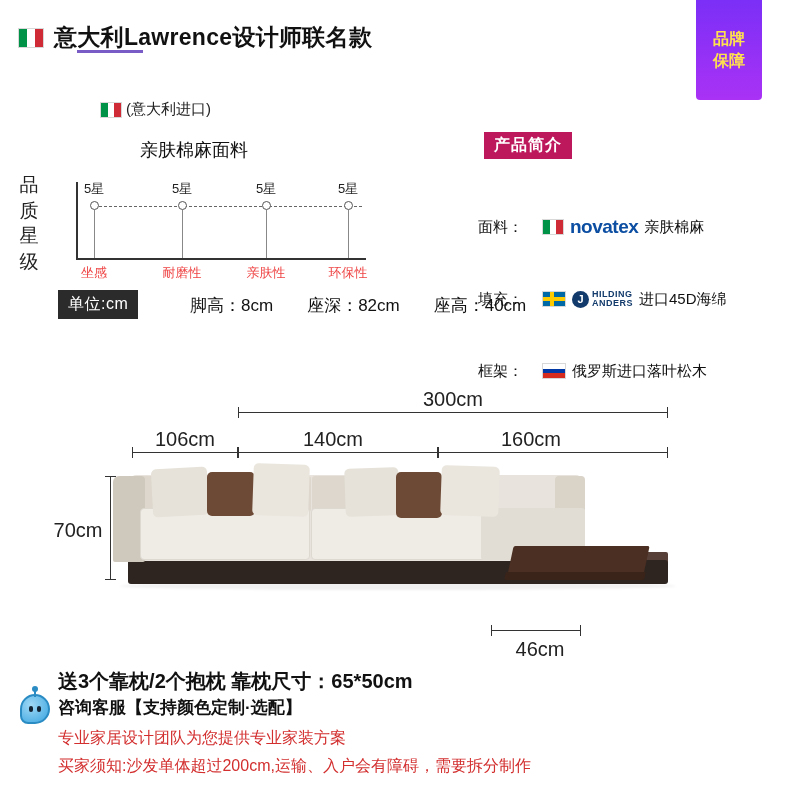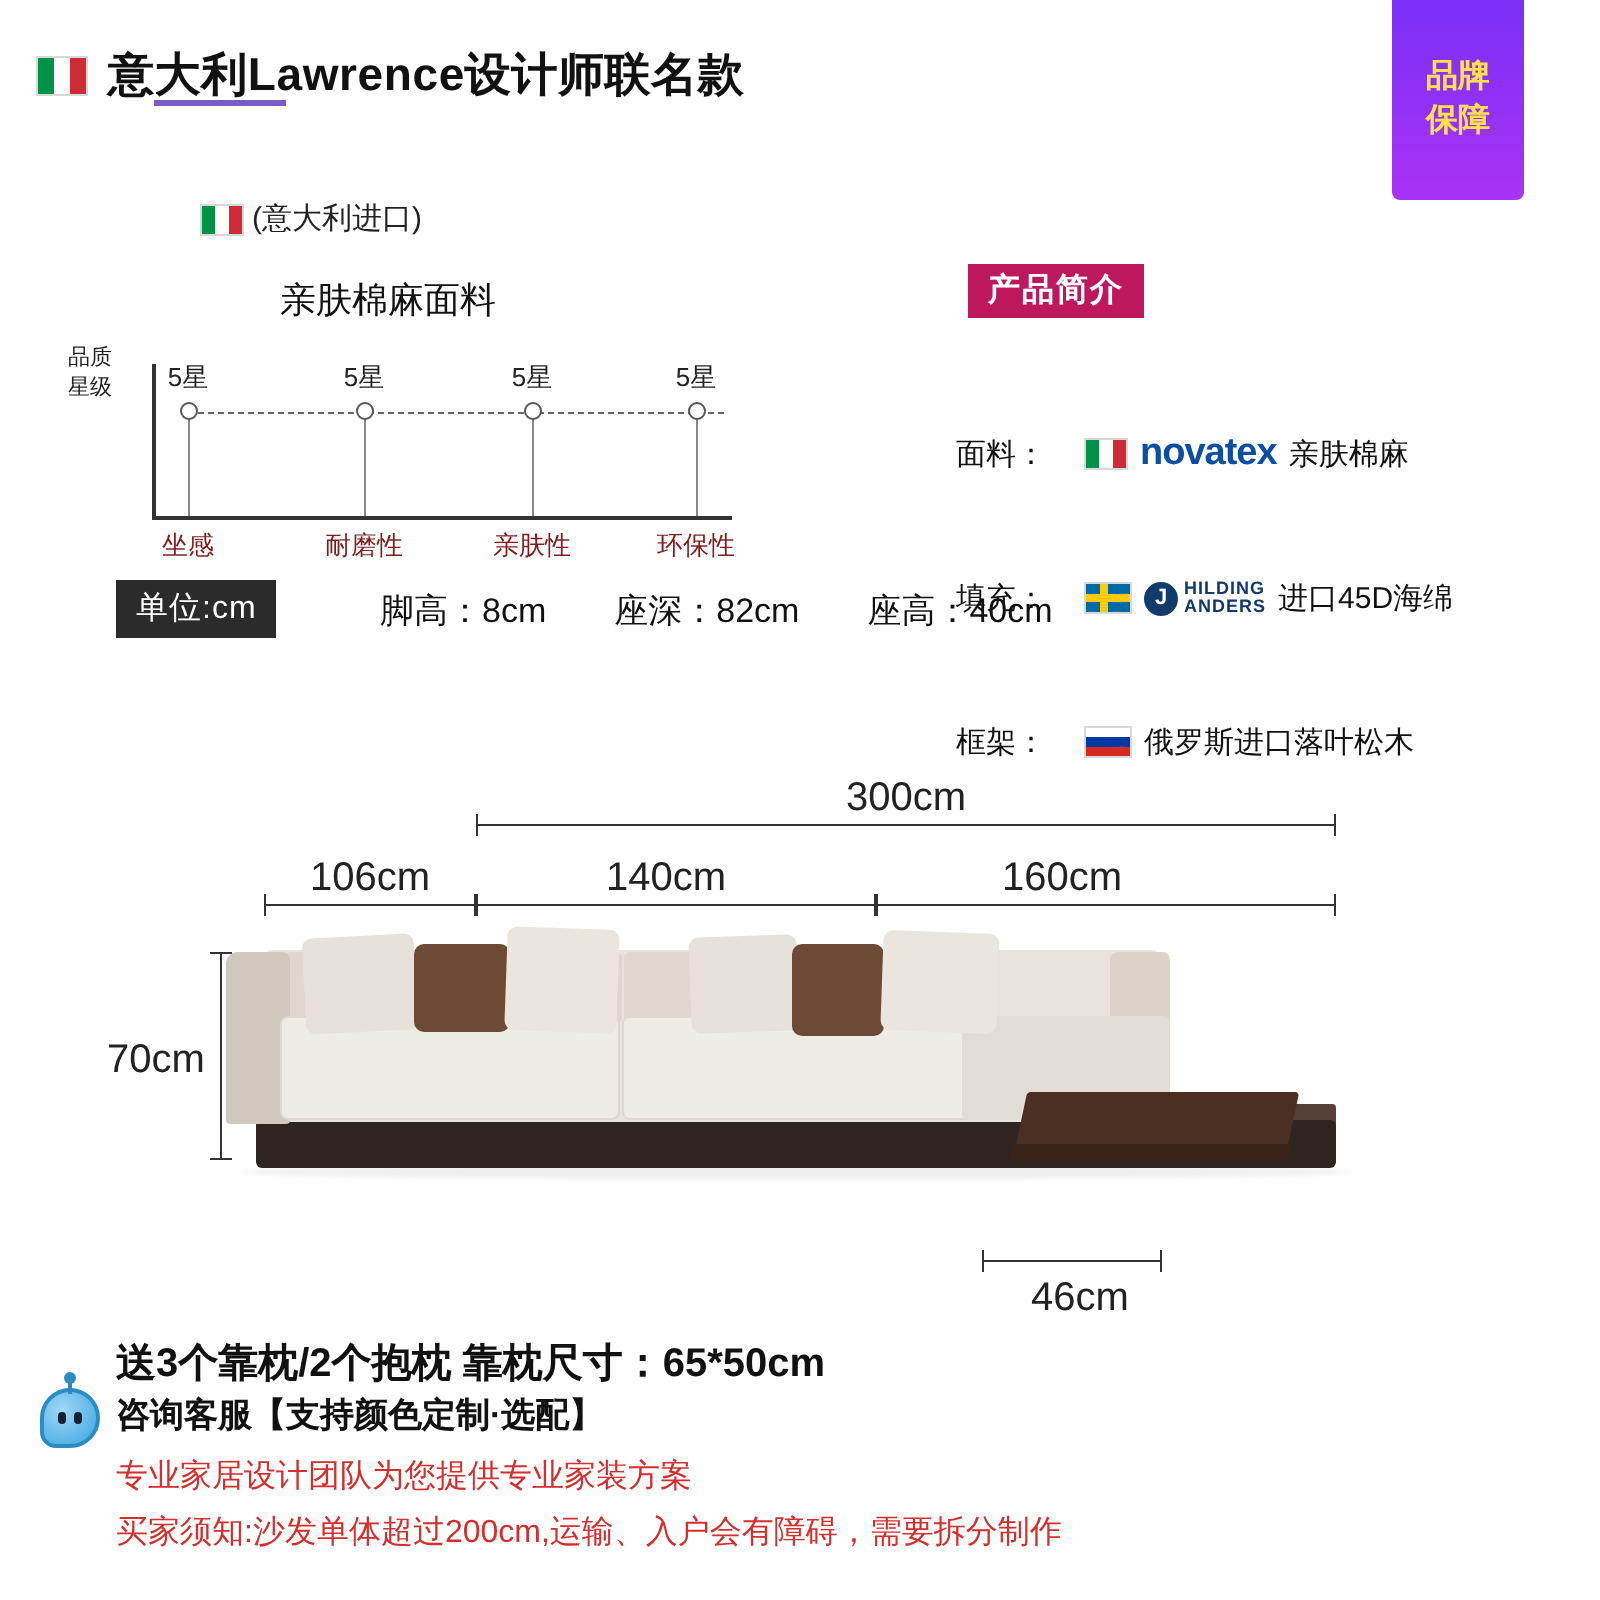--- a/index.html
+++ b/index.html
@@ -93,23 +93,23 @@
     position: absolute;
     left: 140px;
     top: 138px;
     font-size: 18px;
     color: #111;
   }
 
   
   .quality-label {
     position: absolute;
-    left: 30px;
+    left: 14px;
     top: 172px;
-    font-size: 11px;
+    font-size: 19px;
     color: #222;
     line-height: 1.35;
     text-align: center;
     width: 30px;
   }
   .chart {
     position: absolute;
     left: 52px;
     top: 168px;
     width: 290px;
@@ -161,21 +161,21 @@
     top: 12px;
     font-size: 13px;
     color: #222;
     transform: translateX(-50%);
     white-space: nowrap;
   }
   .chart .cat-lbl {
     position: absolute;
     top: 96px;
     font-size: 13px;
-    color: #7f1d1d;
+    color: #ef4444;
     transform: translateX(-50%);
     white-space: nowrap;
   }
 
   
   .unit-tag {
     position: absolute;
     left: 58px;
     top: 290px;
     background: #2b2b2b;

